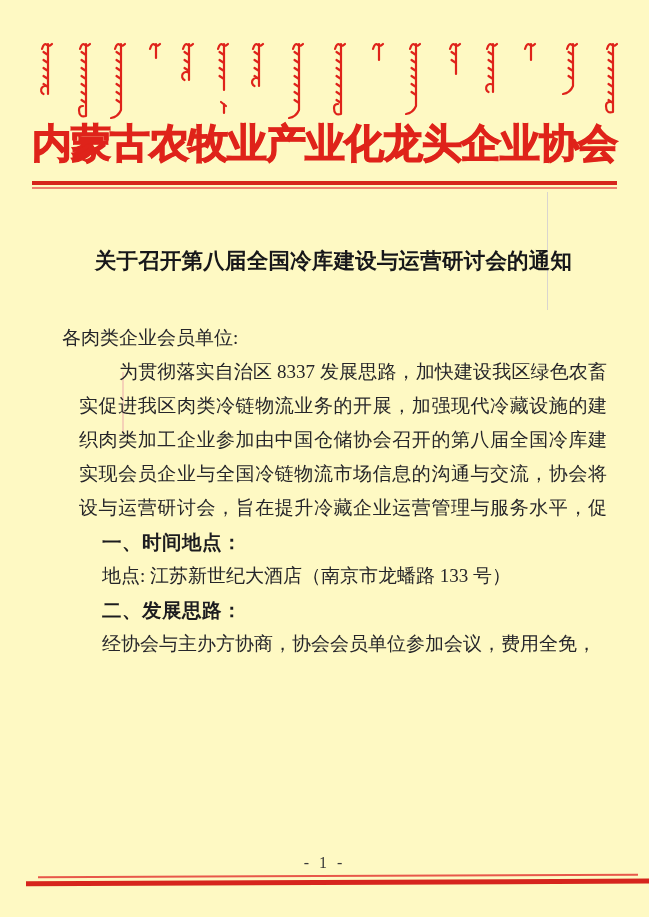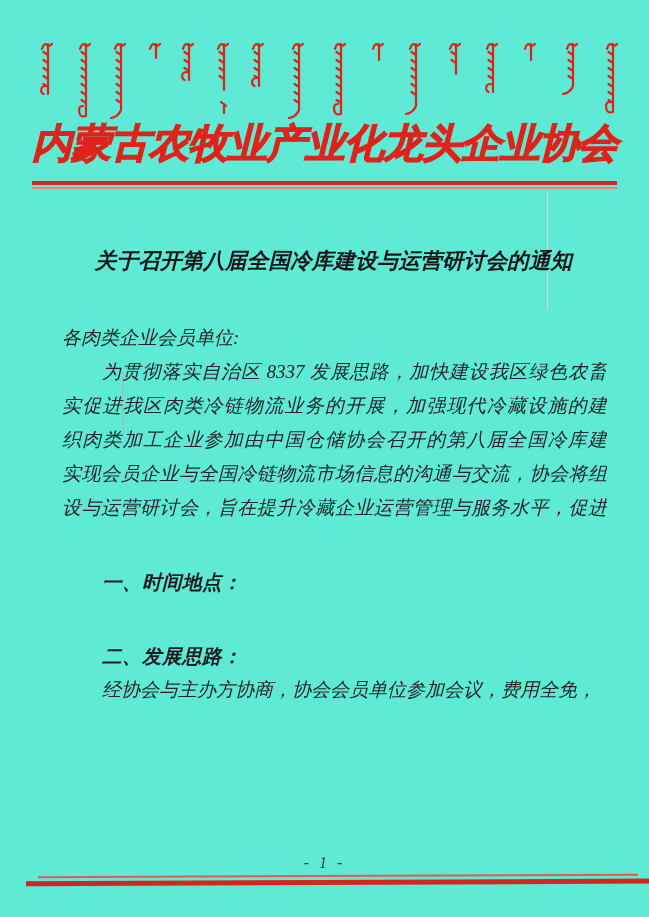--- a/index.html
+++ b/index.html
@@ -4,22 +4,21 @@
 <style>
   html,body{margin:0;padding:0;}
   body{
     width:649px;height:917px;
     background:#f6f5f2;
     font-family:"Liberation Serif","DejaVu Serif",serif;
     position:relative;overflow:hidden;
   }
   .page{
     position:absolute;inset:0;
-    background:#5eead4;
-    font-style:italic;
+    background:#fef9c3;
   }
   
   .mongolian-svg{
     position:absolute;left:0;top:0;width:649px;height:160px;
   }
   .org-banner{
     position:absolute;left:0;top:118px;width:649px;height:52px;
     margin:0;text-align:center;
     font-family:"Liberation Serif","DejaVu Serif",serif;
     font-size:40px;font-weight:700;line-height:52px;
@@ -59,28 +58,28 @@
   }
   .ln{
     height:34px;line-height:34px;
     white-space:nowrap;
   }
   .ln.just{
     white-space:normal;
     text-align:justify;
     text-align-last:justify;
     overflow:hidden;
+    margin-left:17px;
   }
   .ln.ind{padding-left:40px;}
   .ln.ind.just{padding-left:0;text-indent:40px;}
   .ln.hd{
     font-family:"Liberation Sans","DejaVu Sans",sans-serif;
     font-weight:700;font-size:19.5px;color:#1c1c1f;
     letter-spacing:0.5px;
-    margin-top:40px;
   }
   
   .page-num{
     position:absolute;left:0;top:853px;width:649px;height:20px;
     text-align:center;font-size:16px;line-height:20px;color:#3a3a3a;
     letter-spacing:3px;
   }
   .rule-bottom{
     position:absolute;left:0;top:874px;width:649px;height:14px;
     transform:rotate(-0.25deg);
@@ -130,20 +129,21 @@
   <h2 class="doc-title">关于召开第八届全国冷库建设与运营研讨会的通知</h2>
 
   <div class="doc-body">
     <div class="ln">各肉类企业会员单位:</div>
     <div class="ln ind just">为贯彻落实自治区 8337 发展思路，加快建设我区绿色农畜</div>
     <div class="ln just">实促进我区肉类冷链物流业务的开展，加强现代冷藏设施的建设，</div>
     <div class="ln just">织肉类加工企业参加由中国仓储协会召开的第八届全国冷库建</div>
     <div class="ln just">实现会员企业与全国冷链物流市场信息的沟通与交流，协会将组</div>
     <div class="ln just">设与运营研讨会，旨在提升冷藏企业运营管理与服务水平，促进</div>
     <div class="ln ind hd">一、时间地点：</div>
+    <div class="ln ind">地点: 江苏新世纪大酒店（南京市龙蟠路 133 号）</div>
     <div class="ln ind hd">二、发展思路：</div>
     <div class="ln ind">经协会与主办方协商，协会会员单位参加会议，费用全免，</div>
   </div>
 
   <div class="page-num">- 1 -</div>
 
   <div class="rule-bottom">
     <div class="thin2"></div>
     <div class="thick2"></div>
   </div>

